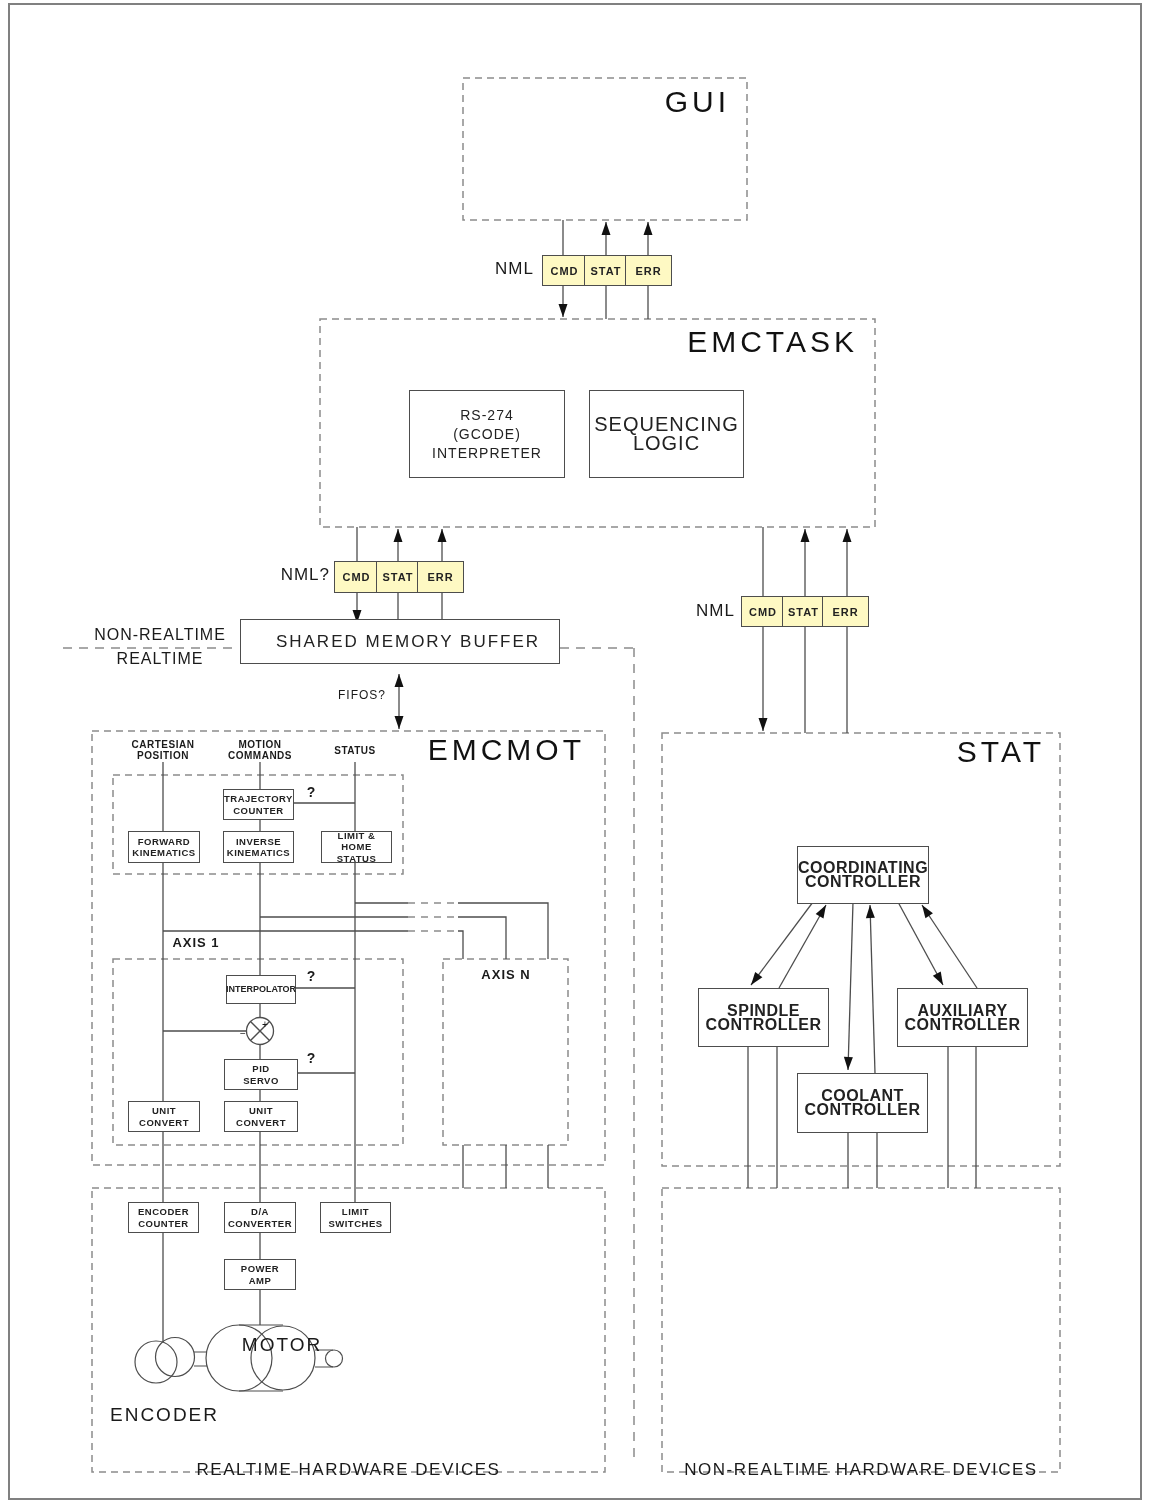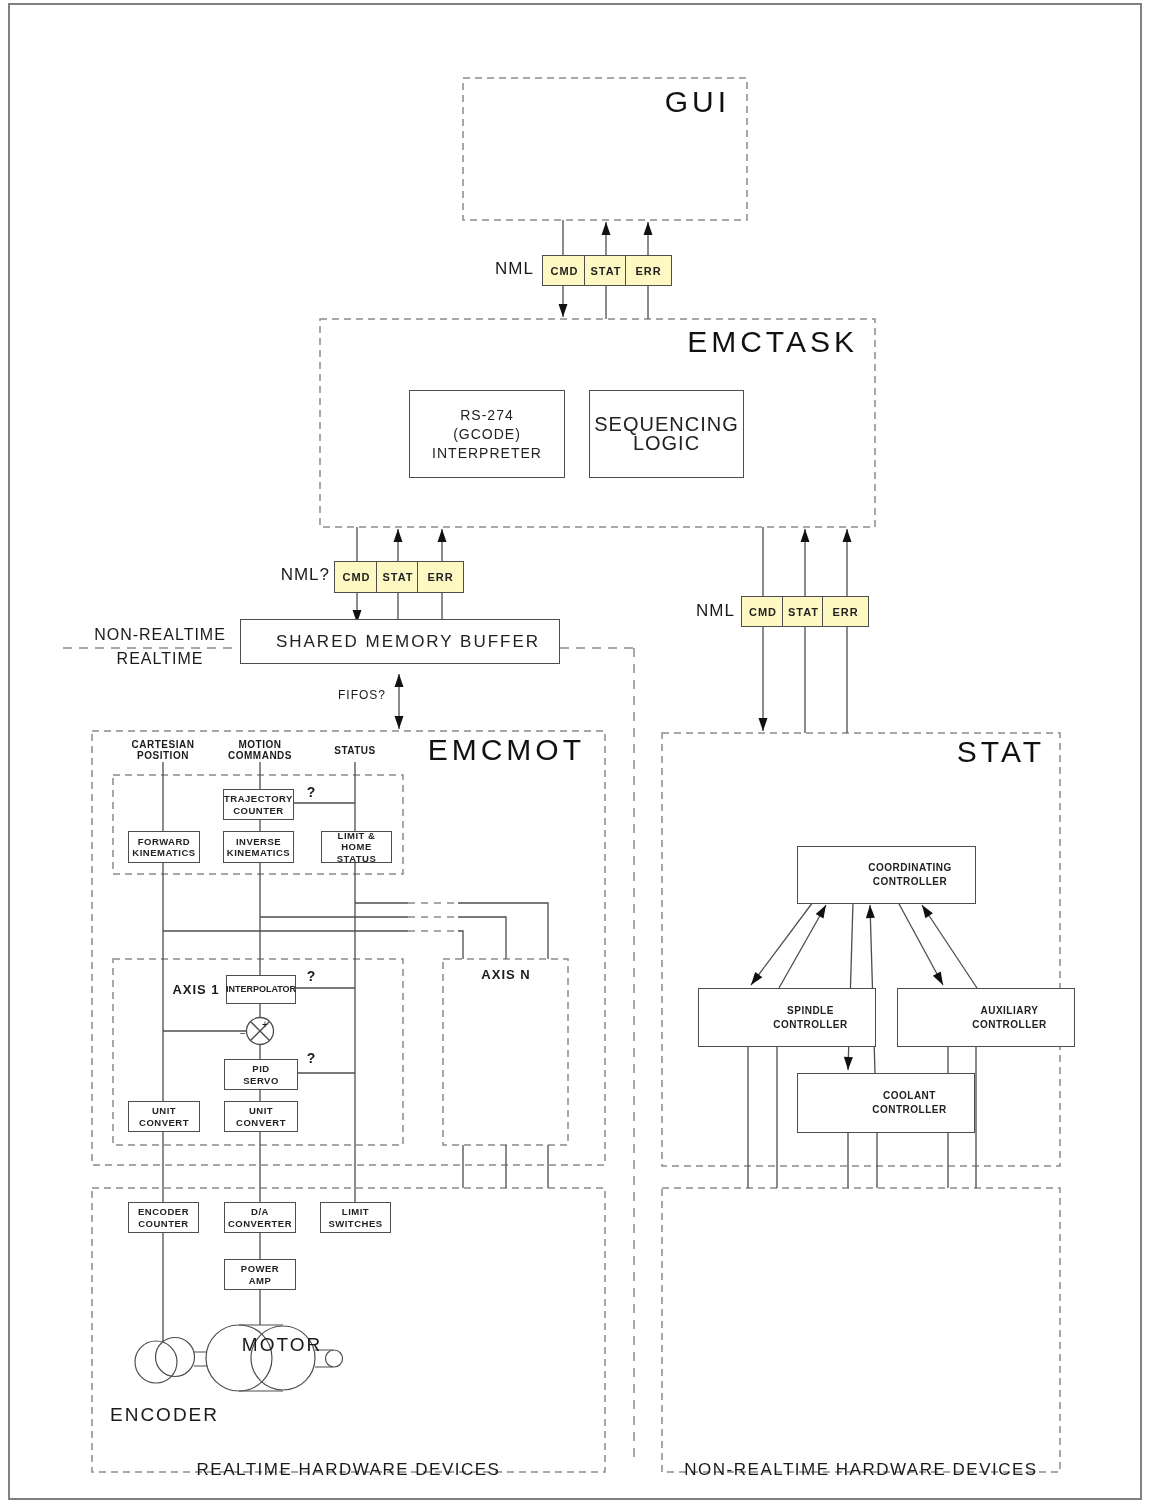--- a/index.html
+++ b/index.html
@@ -3,21 +3,21 @@
 <meta charset="utf-8">
 <style>
   html,body{margin:0;padding:0;background:#fff;}
   #canvas{position:relative;width:1152px;height:1510px;background:#ffffff;
           font-family:"Liberation Sans",sans-serif;color:#1a1a1a;overflow:hidden;}
   svg.layer{position:absolute;left:0;top:0;}
   .box{position:absolute;border:1.5px solid #4d4d4d;background:#fff;
        display:flex;align-items:center;justify-content:center;text-align:center;
        white-space:pre-line;font-weight:700;letter-spacing:.5px;color:#222;}
   .sm{font-size:9.5px;line-height:11.5px;}
-  .md{font-size:10px;line-height:14px;padding-left:47px;}
+  .md{font-size:16px;line-height:14px;}
   .cell{position:absolute;border:1.5px solid #4d4d4d;background:#fef9c3;display:flex;
         align-items:center;justify-content:center;font-size:11px;font-weight:700;
         letter-spacing:1px;color:#222;}
   .title{position:absolute;font-size:30px;font-weight:400;letter-spacing:4px;
          color:#111;text-align:right;}
   .lbl{position:absolute;white-space:pre-line;color:#1a1a1a;}
   .nml{font-size:17px;letter-spacing:1px;text-align:right;font-weight:400;}
   .colhead{font-size:10px;font-weight:700;letter-spacing:.5px;line-height:11px;
            text-align:center;}
   .axis{font-size:13px;font-weight:600;letter-spacing:1px;text-align:center;}
@@ -207,21 +207,21 @@
 KINEMATICS</div>
   <div class="box sm" style="left:223px;top:831px;width:69px;height:30px;">INVERSE
 KINEMATICS</div>
   <div class="box sm" style="left:321px;top:831px;width:69px;height:30px;">LIMIT &amp; HOME
 STATUS</div>
 
   <div class="lbl q" style="left:303px;top:784px;width:16px;">?</div>
   <div class="lbl q" style="left:303px;top:968px;width:16px;">?</div>
   <div class="lbl q" style="left:303px;top:1050px;width:16px;">?</div>
 
-  <div class="lbl axis" style="left:156px;top:982px;width:80px;">AXIS 1</div>
+  <div class="lbl axis" style="left:156px;top:935px;width:80px;">AXIS 1</div>
   <div class="lbl axis" style="left:466px;top:967px;width:80px;">AXIS N</div>
 
   <div class="box" style="left:226px;top:975px;width:68px;height:27px;font-size:9px;line-height:11px;letter-spacing:0;font-weight:700;">INTERPOLATOR</div>
   <div class="box sm" style="left:224px;top:1059px;width:72px;height:29px;">PID
 SERVO</div>
   <div class="box sm" style="left:128px;top:1101px;width:70px;height:29px;">UNIT
 CONVERT</div>
   <div class="box sm" style="left:224px;top:1101px;width:72px;height:29px;">UNIT
 CONVERT</div>
 

